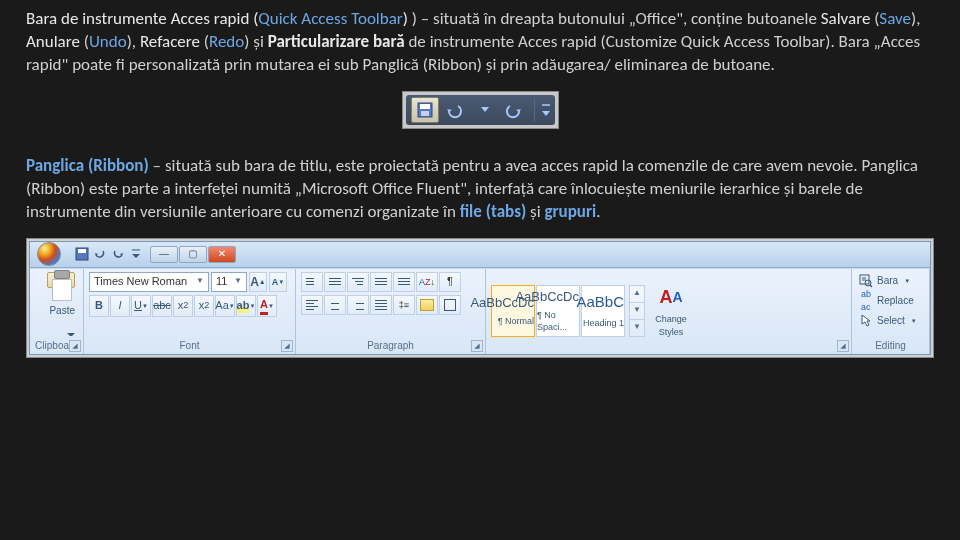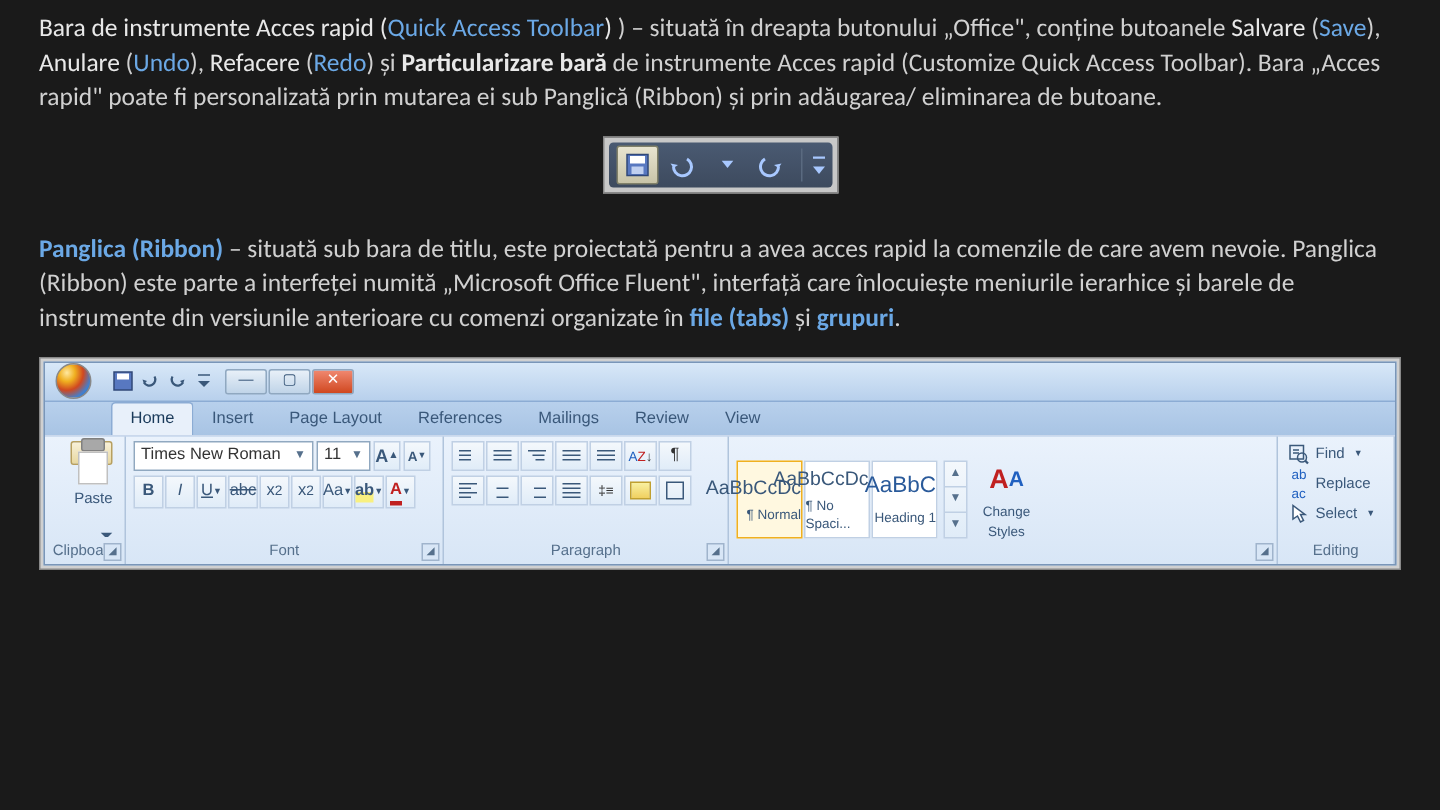--- a/index.html
+++ b/index.html
@@ -153,29 +153,20 @@
               <path d="M0 6 L8 6 L4 10 Z" fill="#3a587a"></path>
             </svg>
           </div>
     </div>
     <div class="winbtns">
       <div class="winbtn">—</div>
       <div class="winbtn">▢</div>
       <div class="winbtn close">✕</div>
     </div>
   </div>
-  <div class="tabs-row">
-    <div class="tab active">Home</div>
-    <div class="tab">Insert</div>
-    <div class="tab">Page Layout</div>
-    <div class="tab">References</div>
-    <div class="tab">Mailings</div>
-    <div class="tab">Review</div>
-    <div class="tab">View</div>
-  </div>
   <div class="groups-row">
     <div class="group" style="width:54px">
       <div class="big-btn">
         <div class="paste-ico"></div>
         <div class="lbl">Paste</div>
         <svg width="8" height="5">
               <path d="M0 0 L8 0 L4 4 Z" fill="#3a587a"></path>
             </svg>
       </div>
       <div class="group-label">Clipboard</div>
@@ -348,21 +339,21 @@
       <div class="ed-item">
             <div class="ed-ico">
               <svg width="14" height="14">
                 <rect x="1" y="1" width="9" height="9" fill="none" stroke="#3a587a"></rect>
                 <line x1="3" y1="4" x2="7" y2="4" stroke="#3a587a"></line>
                 <line x1="3" y1="6" x2="7" y2="6" stroke="#3a587a"></line>
                 <circle cx="9" cy="9" r="3" fill="none" stroke="#3a587a"></circle>
                 <line x1="11" y1="11" x2="13" y2="13" stroke="#3a587a" stroke-width="1.5"></line>
               </svg>
             </div>
-            <span>Find</span>
+            <span>Bara</span>
             <span style="font-size:6px;margin-left:2px">▼</span>
           </div>
       <div class="ed-item">
             <div class="ed-ico" style="font-size:9px;color:#2060c0">ab<br>ac</div>
             <span>Replace</span>
           </div>
       <div class="ed-item">
             <div class="ed-ico">
               <svg width="12" height="14">
                 <path d="M2 1 L2 10 L5 8 L7 12 L9 11 L7 7 L10 7 Z" fill="#fff" stroke="#3a587a"></path>

